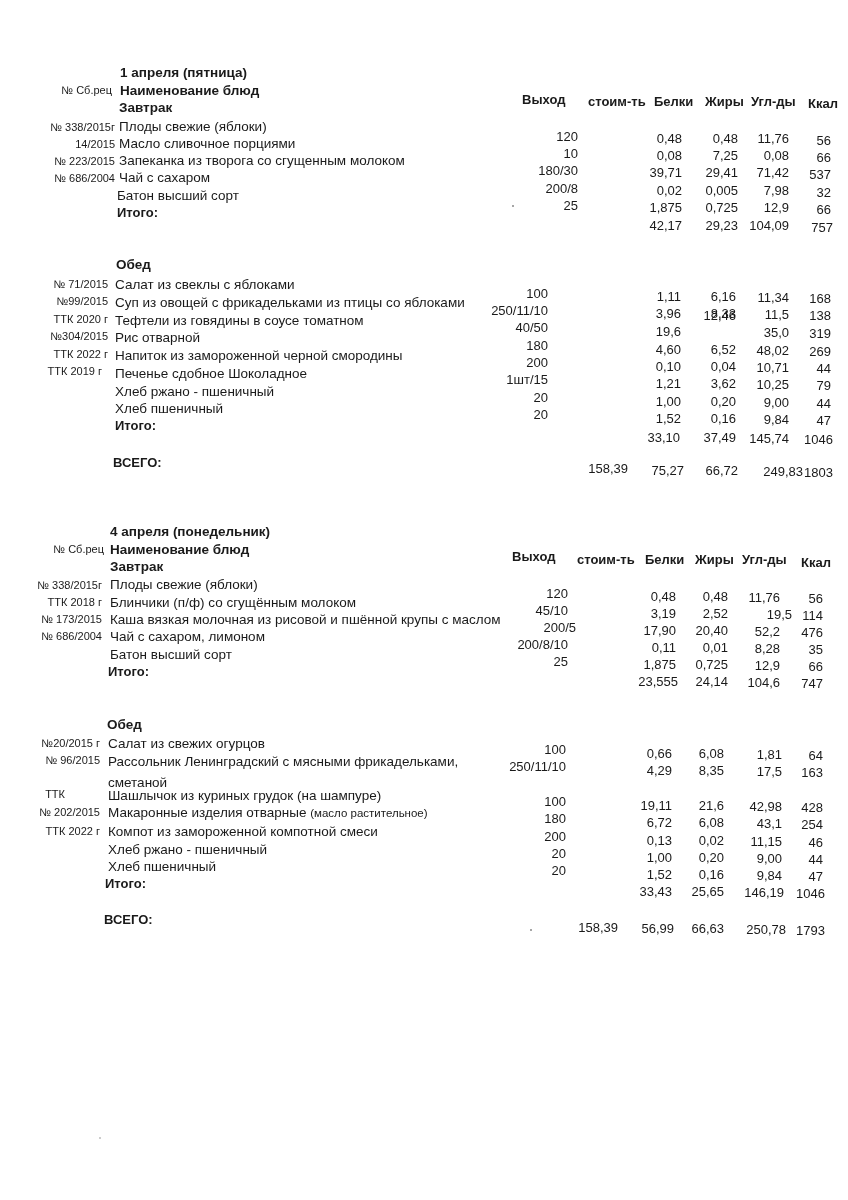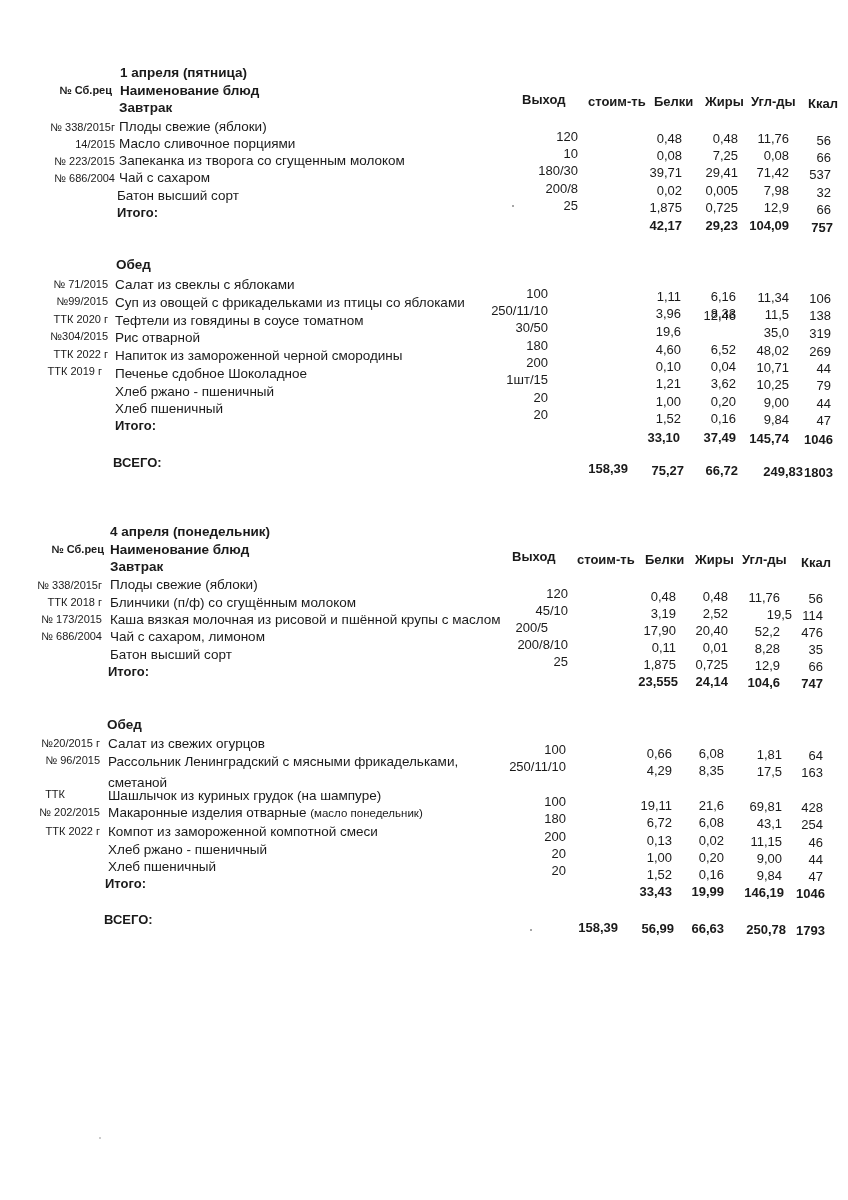--- a/index.html
+++ b/index.html
@@ -1,21 +1,21 @@
 <!DOCTYPE html>
 <html><head>
 <meta charset="utf-8">
 <style>
   html, body { margin: 0; padding: 0; background: #ffffff; }
   body { width: 848px; height: 1200px; position: relative; overflow: hidden;
          font-family: "Liberation Sans", sans-serif; color: #1a1a1a; }
   .t { position: absolute; white-space: nowrap; line-height: 1; }
   .code { font-size: 11px; text-align: right; width: 112px; }
   .name { font-size: 13.5px; }
-  .b { font-weight: bold; }
+  .b { font-weight: normal; }
   .hdr { font-size: 13px; font-weight: bold; }
   .num { font-size: 13px; text-align: right; }
   .out { width: 70px; }
   .c-cost { width: 52px; }
   .c-prot { width: 50px; }
   .c-fat { width: 46px; }
   .c-carb { width: 52px; }
   .c-kcal { width: 36px; }
   .speck { position: absolute; width: 2px; height: 2px; background: #888; border-radius: 1px; }
 </style>
@@ -90,35 +90,35 @@
   </div>
 
   <div class="t hdr" style="left:116px;top:258px;font-size:13.5px">Обед</div>
   <div>
     <div class="t code" style="left:-4px;top:279px">№ 71/2015</div>
     <div class="t name" style="left:115px;top:278px">Салат из свеклы с яблоками</div>
     <div class="t num out" style="left:478px;top:287px">100</div>
     <div class="t num c-prot" style="left:631px;top:290px">1,11</div>
     <div class="t num c-fat" style="left:690px;top:290px">6,16</div>
     <div class="t num c-carb" style="left:737px;top:291px">11,34</div>
-    <div class="t num c-kcal" style="left:795px;top:292px">106</div>
+    <div class="t num c-kcal" style="left:795px;top:292px">168</div>
   </div>
   <div>
     <div class="t code" style="left:-4px;top:296px">№99/2015</div>
     <div class="t name" style="left:115px;top:296px">Суп из овощей с фрикадельками из птицы со яблоками</div>
     <div class="t num out" style="left:478px;top:304px">250/11/10</div>
     <div class="t num c-prot" style="left:631px;top:307px">3,96</div>
     <div class="t num c-fat" style="left:690px;top:307px">8,33</div>
     <div class="t num c-carb" style="left:737px;top:308px">11,5</div>
     <div class="t num c-kcal" style="left:795px;top:309px">138</div>
   </div>
   <div>
     <div class="t code" style="left:-4px;top:314px">ТТК 2020 г</div>
     <div class="t name" style="left:115px;top:314px">Тефтели из говядины в соусе томатном</div>
-    <div class="t num out" style="left:478px;top:321px">30/50</div>
+    <div class="t num out" style="left:478px;top:321px">40/50</div>
     <div class="t num c-prot" style="left:631px;top:325px">19,6</div>
     <div class="t num c-fat" style="left:690px;top:309px">12,46</div>
     <div class="t num c-carb" style="left:737px;top:326px">35,0</div>
     <div class="t num c-kcal" style="left:795px;top:327px">319</div>
   </div>
   <div>
     <div class="t code" style="left:-4px;top:331px">№304/2015</div>
     <div class="t name" style="left:115px;top:331px">Рис отварной</div>
     <div class="t num out" style="left:478px;top:339px">180</div>
     <div class="t num c-prot" style="left:631px;top:343px">4,60</div>
@@ -207,21 +207,21 @@
     <div class="t name" style="left:110px;top:596px">Блинчики (п/ф) со сгущённым молоком</div>
     <div class="t num out" style="left:498px;top:604px">45/10</div>
     <div class="t num c-prot" style="left:626px;top:607px">3,19</div>
     <div class="t num c-fat" style="left:682px;top:607px">2,52</div>
     <div class="t num c-carb" style="left:740px;top:608px">19,5</div>
     <div class="t num c-kcal" style="left:787px;top:609px">114</div>
   </div>
   <div>
     <div class="t code" style="left:-10px;top:614px">№ 173/2015</div>
     <div class="t name" style="left:110px;top:613px">Каша вязкая молочная из рисовой и пшённой крупы с маслом</div>
-    <div class="t num out" style="left:478px;top:621px">200/5</div>
+    <div class="t num out" style="left:506px;top:621px">200/5</div>
     <div class="t num c-prot" style="left:626px;top:624px">17,90</div>
     <div class="t num c-fat" style="left:682px;top:624px">20,40</div>
     <div class="t num c-carb" style="left:728px;top:625px">52,2</div>
     <div class="t num c-kcal" style="left:787px;top:626px">476</div>
   </div>
   <div>
     <div class="t code" style="left:-10px;top:631px">№ 686/2004</div>
     <div class="t name" style="left:110px;top:630px">Чай с сахаром, лимоном</div>
     <div class="t num out" style="left:498px;top:638px">200/8/10</div>
     <div class="t num c-prot" style="left:626px;top:641px">0,11</div>
@@ -264,26 +264,26 @@
     <div class="t num c-fat" style="left:678px;top:764px">8,35</div>
     <div class="t num c-carb" style="left:730px;top:765px">17,5</div>
     <div class="t num c-kcal" style="left:787px;top:766px">163</div>
   </div>
   <div>
     <div class="t code" style="left:-47px;top:789px">ТТК</div>
     <div class="t name" style="left:108px;top:789px">Шашлычок из куриных грудок (на шампуре)</div>
     <div class="t num out" style="left:496px;top:795px">100</div>
     <div class="t num c-prot" style="left:622px;top:799px">19,11</div>
     <div class="t num c-fat" style="left:678px;top:799px">21,6</div>
-    <div class="t num c-carb" style="left:730px;top:800px">69,81</div>
+    <div class="t num c-carb" style="left:730px;top:800px">42,98</div>
     <div class="t num c-kcal" style="left:787px;top:801px">428</div>
   </div>
   <div>
     <div class="t code" style="left:-12px;top:807px">№ 202/2015</div>
-    <div class="t name" style="left:108px;top:806px"><span>Макаронные изделия  отварные</span> <span style="font-size:11.5px">(масло понедельник)</span></div>
+    <div class="t name" style="left:108px;top:806px"><span>Макаронные изделия  отварные</span> <span style="font-size:11.5px">(масло растительное)</span></div>
     <div class="t num out" style="left:496px;top:812px">180</div>
     <div class="t num c-prot" style="left:622px;top:816px">6,72</div>
     <div class="t num c-fat" style="left:678px;top:816px">6,08</div>
     <div class="t num c-carb" style="left:730px;top:817px">43,1</div>
     <div class="t num c-kcal" style="left:787px;top:818px">254</div>
   </div>
   <div>
     <div class="t code" style="left:-12px;top:826px">ТТК 2022 г</div>
     <div class="t name" style="left:108px;top:825px">Компот из замороженной компотной смеси</div>
     <div class="t num out" style="left:496px;top:830px">200</div>
@@ -304,21 +304,21 @@
     <div class="t name" style="left:108px;top:860px">Хлеб пшеничный</div>
     <div class="t num out" style="left:496px;top:864px">20</div>
     <div class="t num c-prot" style="left:622px;top:868px">1,52</div>
     <div class="t num c-fat" style="left:678px;top:868px">0,16</div>
     <div class="t num c-carb" style="left:730px;top:869px">9,84</div>
     <div class="t num c-kcal" style="left:787px;top:870px">47</div>
   </div>
   <div>
     <div class="t hdr" style="left:105px;top:877px">Итого:</div>
     <div class="t num b c-prot" style="left:622px;top:885px">33,43</div>
-    <div class="t num b c-fat" style="left:678px;top:885px">19,99</div>
+    <div class="t num b c-fat" style="left:678px;top:885px">25,65</div>
     <div class="t num b c-carb" style="left:732px;top:886px">146,19</div>
     <div class="t num b c-kcal" style="left:789px;top:887px">1046</div>
   </div>
 
   <div>
     <div class="t hdr" style="left:104px;top:913px">ВСЕГО:</div>
     <div class="t num b c-cost" style="left:566px;top:921px">158,39</div>
     <div class="t num b c-prot" style="left:624px;top:922px">56,99</div>
     <div class="t num b c-fat" style="left:678px;top:922px">66,63</div>
     <div class="t num b c-carb" style="left:734px;top:923px">250,78</div>

